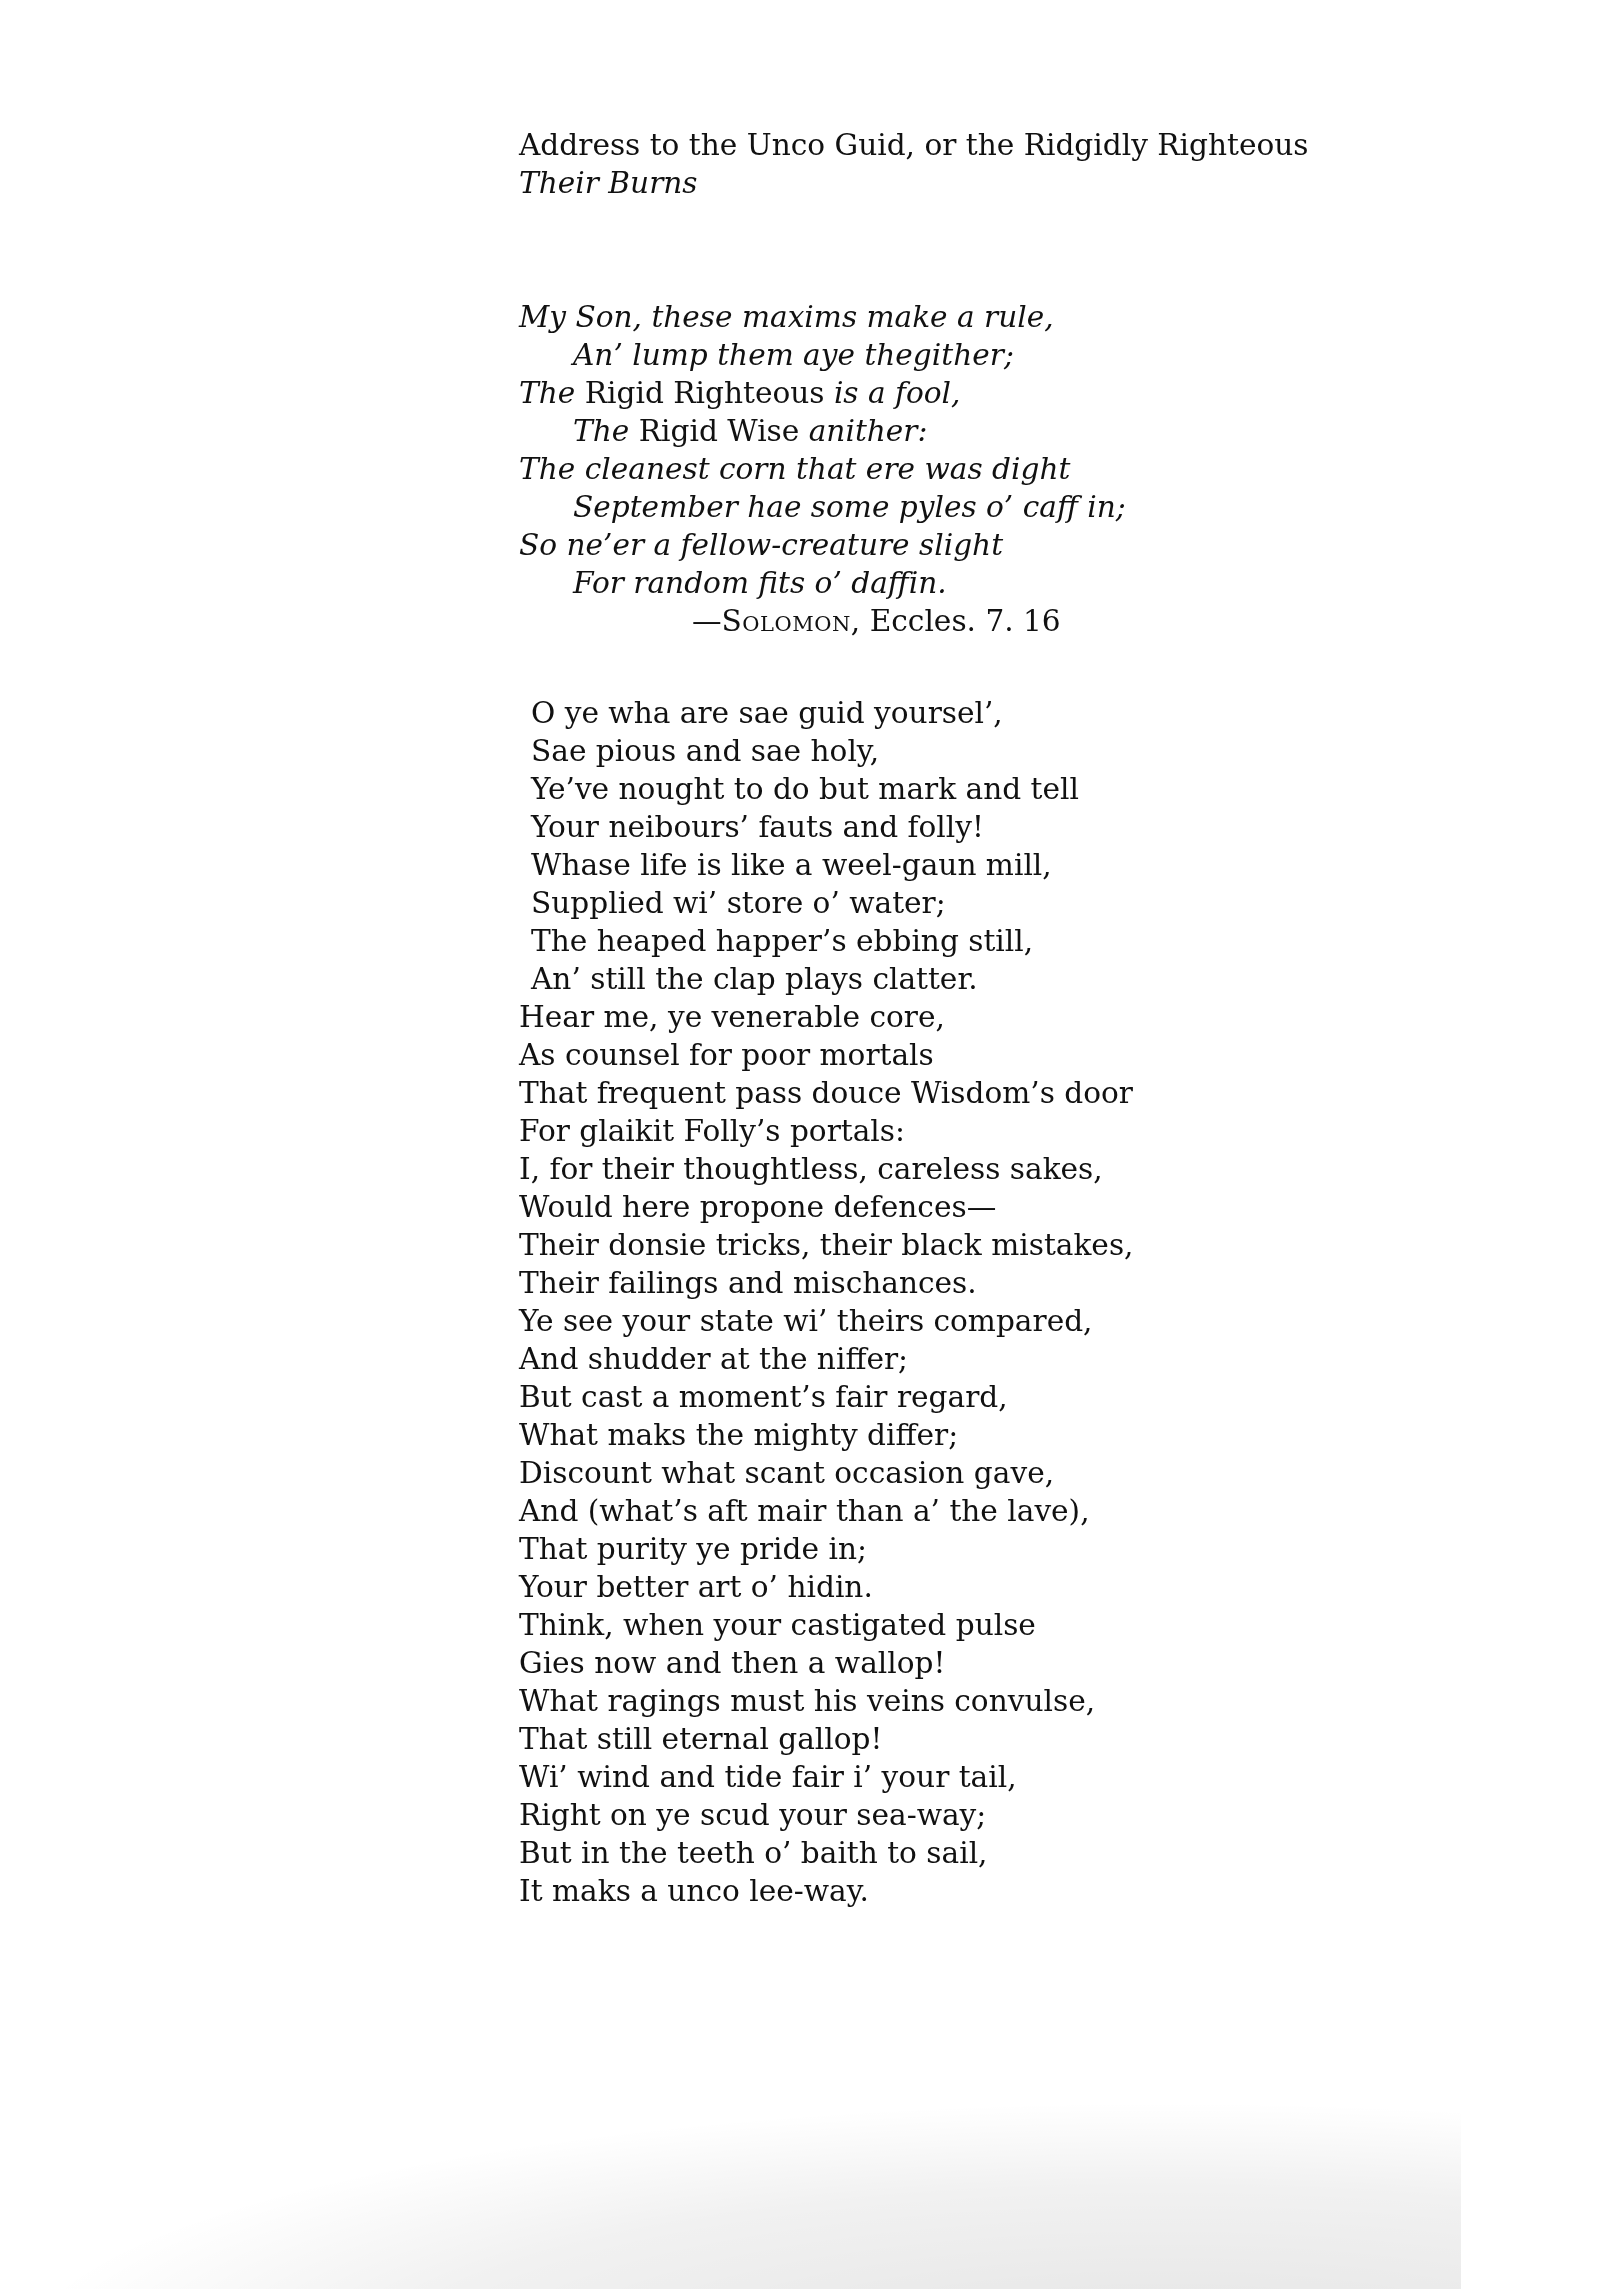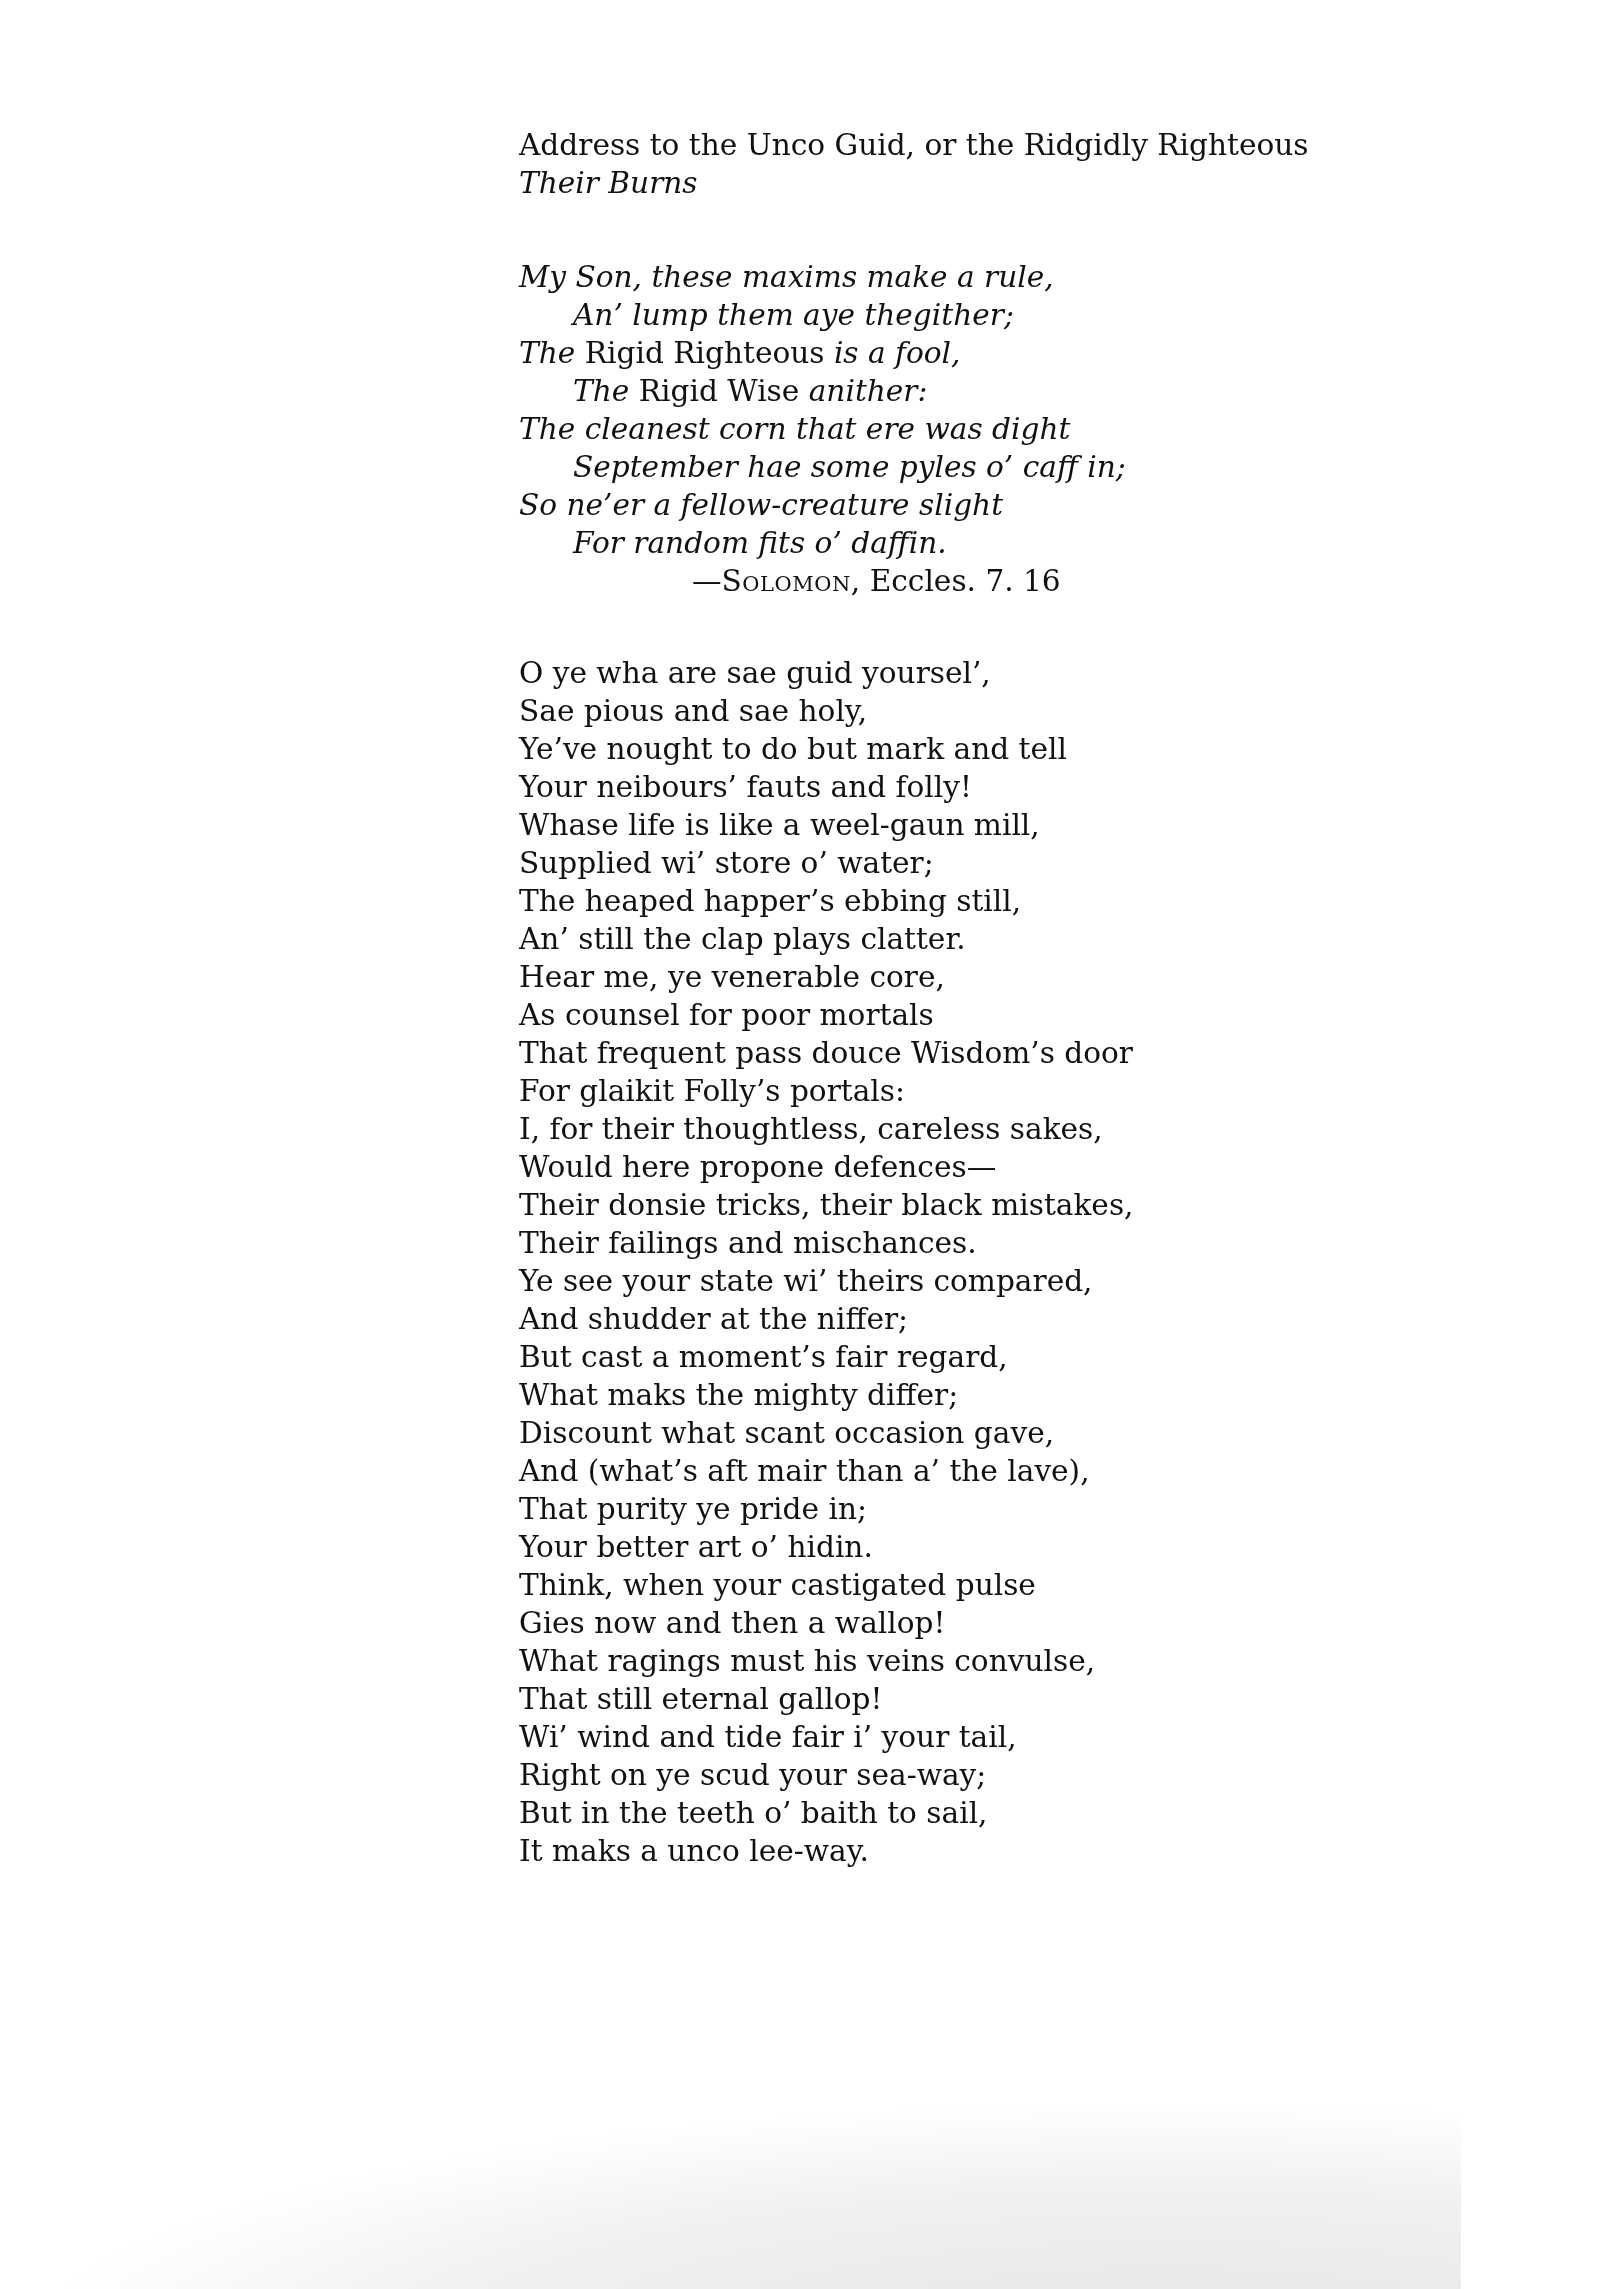--- a/index.html
+++ b/index.html
@@ -24,21 +24,21 @@
     line-height: 38px;
     white-space: nowrap;
   }
   .title {
     font-style: normal;
   }
   .author {
     font-style: italic;
   }
   .epigraph {
-    margin-top: 56px;
+    margin-top: 96px;
     font-style: italic;
   }
   .line { }
   .line.ind {
     padding-left: 54px;
   }
   .seg-roman {
     font-style: normal;
   }
   .attribution {
@@ -46,20 +46,21 @@
     padding-left: 173px;
   }
   .smallcaps {
     font-variant: small-caps;
     letter-spacing: 0.5px;
   }
   .stanza {
   }
   .stanza.first {
     margin-top: 54px;
+    margin-left: 12px;
   }
   .bottom-shade {
     position: absolute;
     left: 0;
     bottom: 0;
     width: 1616px;
     height: 236px;
     pointer-events: none;
     background: radial-gradient(ellipse 1478px 325px at 72% 128%,
                 rgba(0,0,0,0.105) 0%,

